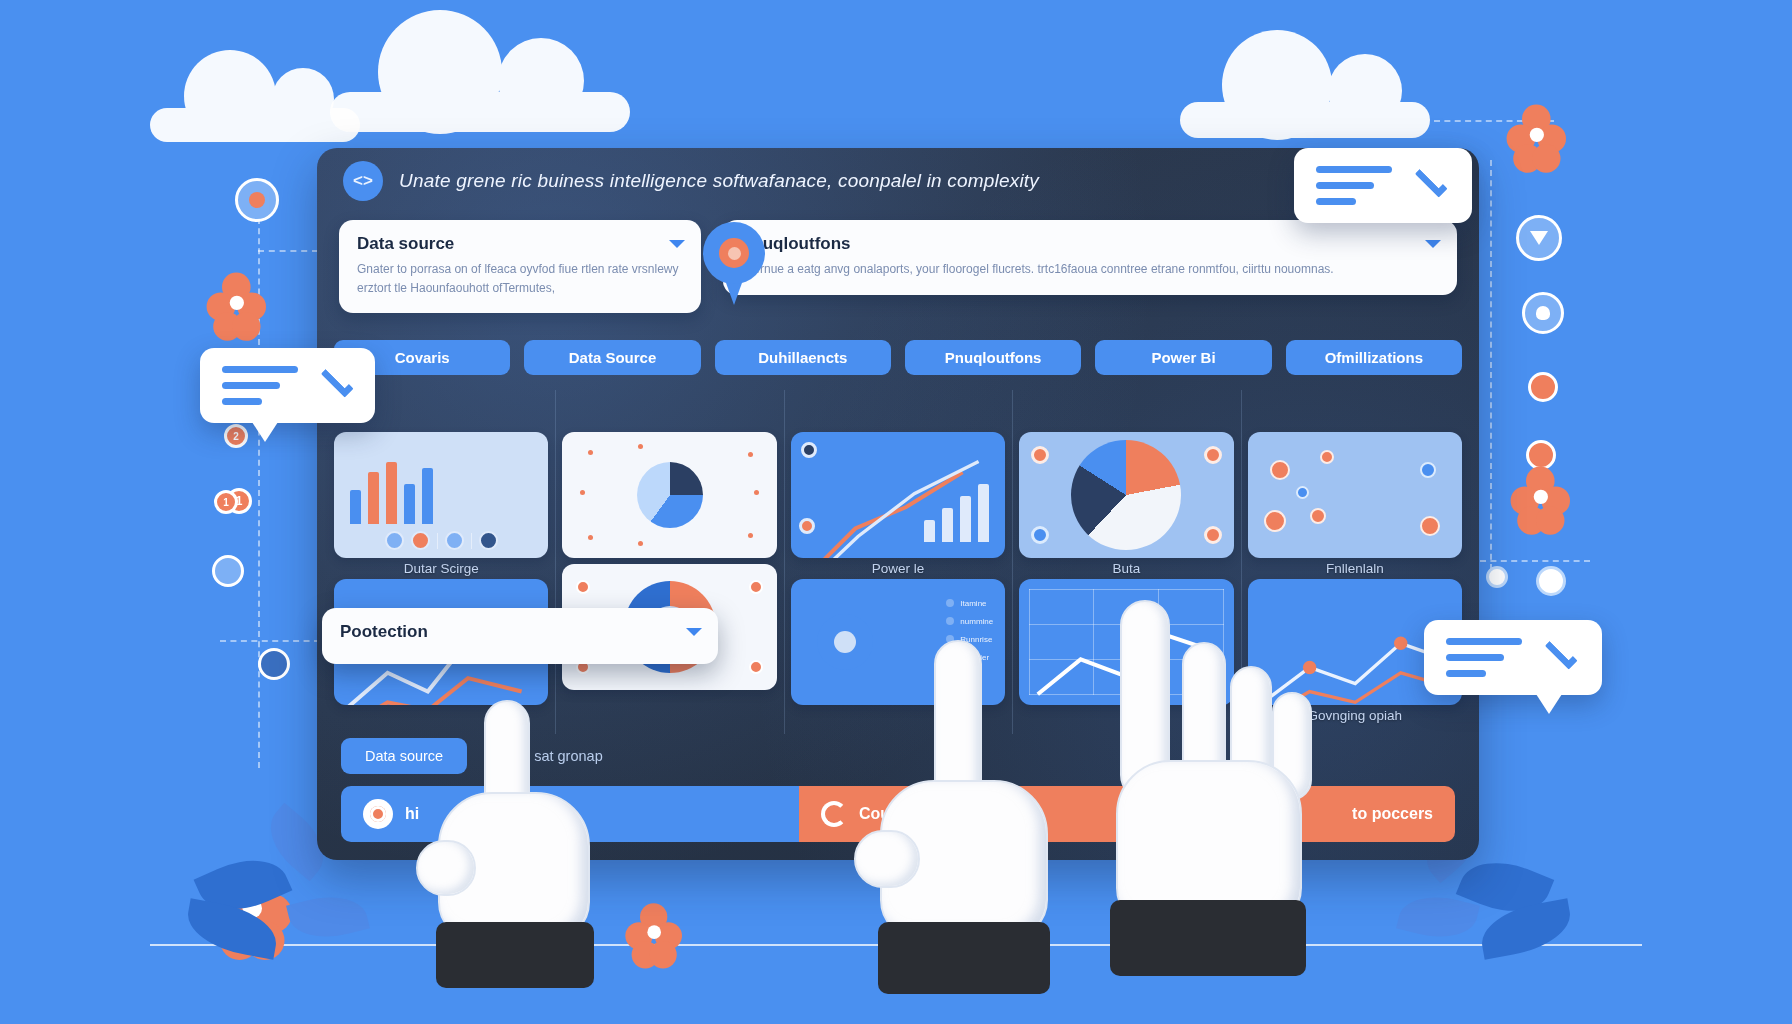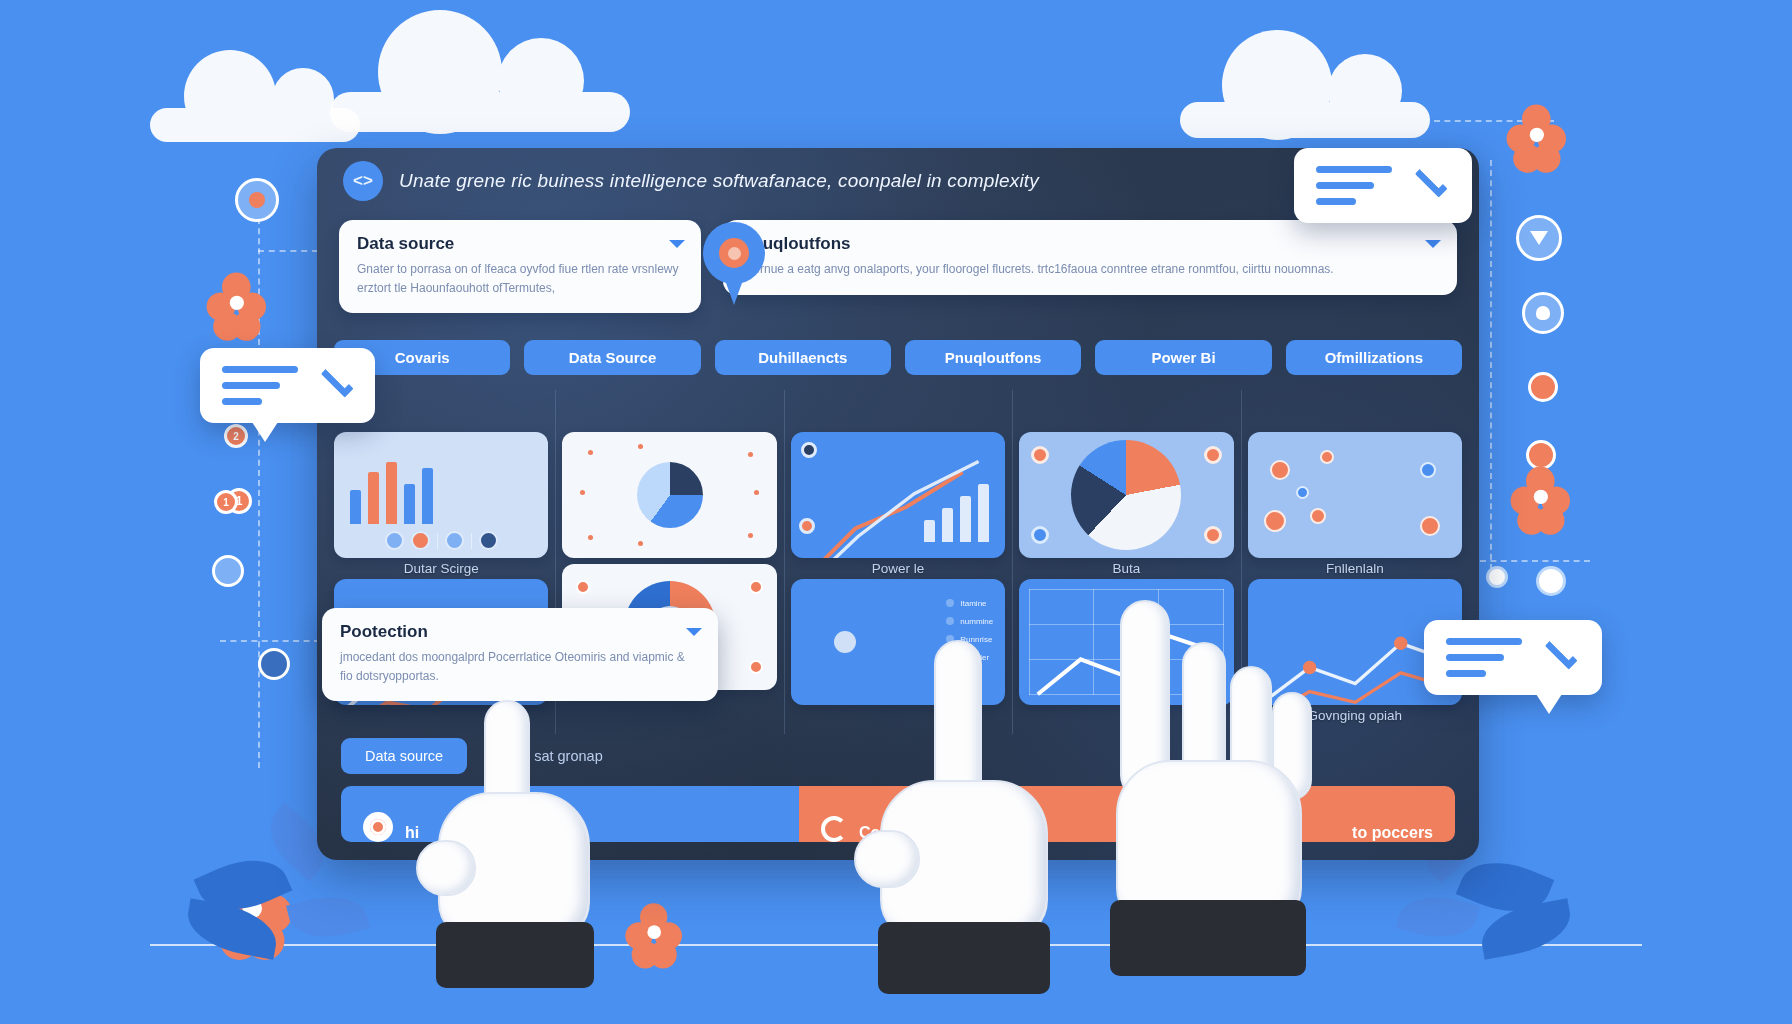--- a/index.html
+++ b/index.html
@@ -258,21 +258,21 @@
   }
   .pill.ghost { background: transparent; color:#b9cdec; display:flex; align-items:center; gap:10px; }
   .pill.ghost .dot { width:15px; height:15px; border-radius:50%; background:#ef7f5d; border:3px solid #2c3a52; }
 
   
   .actionbar {
     position: absolute; left: 24px; right: 24px; bottom: 18px; height: 56px;
     display: flex; border-radius: 10px; overflow: hidden;
   }
   .act {
-    display:flex; align-items:flex-end; gap: 12px;
+    display:flex; align-items:center; gap: 12px;
     padding: 0 22px; color:#ffffff; font-size:16px; font-weight:bold;
     white-space: nowrap;
   }
   .act.blue  { background:#4a8ff0; }
   .act.coral { background:#ef7f5d; }
   .act .target {
     width:30px; height:30px; border-radius:50%;
     background:#ffffff; display:flex; align-items:center; justify-content:center; flex:none;
   }
   .act .target i { width:16px; height:16px; border-radius:50%; background:#ef7f5d; display:block;
@@ -638,21 +638,20 @@
     <div class="act coral">
       <span>to poccers</span>
     </div>
   </div>
 </div>
 
 <div style="position:absolute; left:322px; top:608px; width:396px; background:#fbfcfe;
             border-radius:14px; padding:14px 18px 16px 18px; z-index:25;
             box-shadow:0 10px 26px rgba(10,25,55,.34);">
   <div class="info-title">Pootection</div>
-  <div class="info-body">jmocedant dos moongalprd Pocerrlatice Oteomiris and viapmic &amp; fio dotsryopportas.</div>
   <div class="info-caret"></div>
 </div>
 
 <div class="bubble" style="left:200px; top:348px; width:175px;">
   <div class="lines">
     <i style="width:76px"></i>
       <i style="width:58px"></i>
       <i style="width:40px"></i>
   </div>
   <div class="check"></div>

